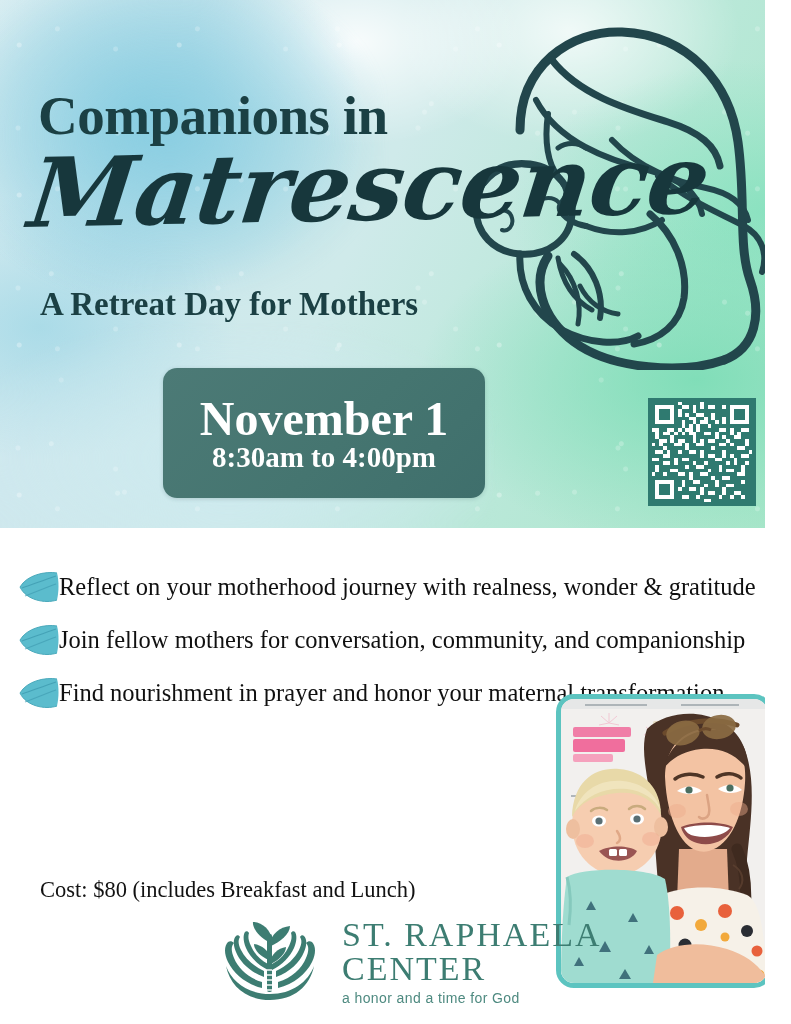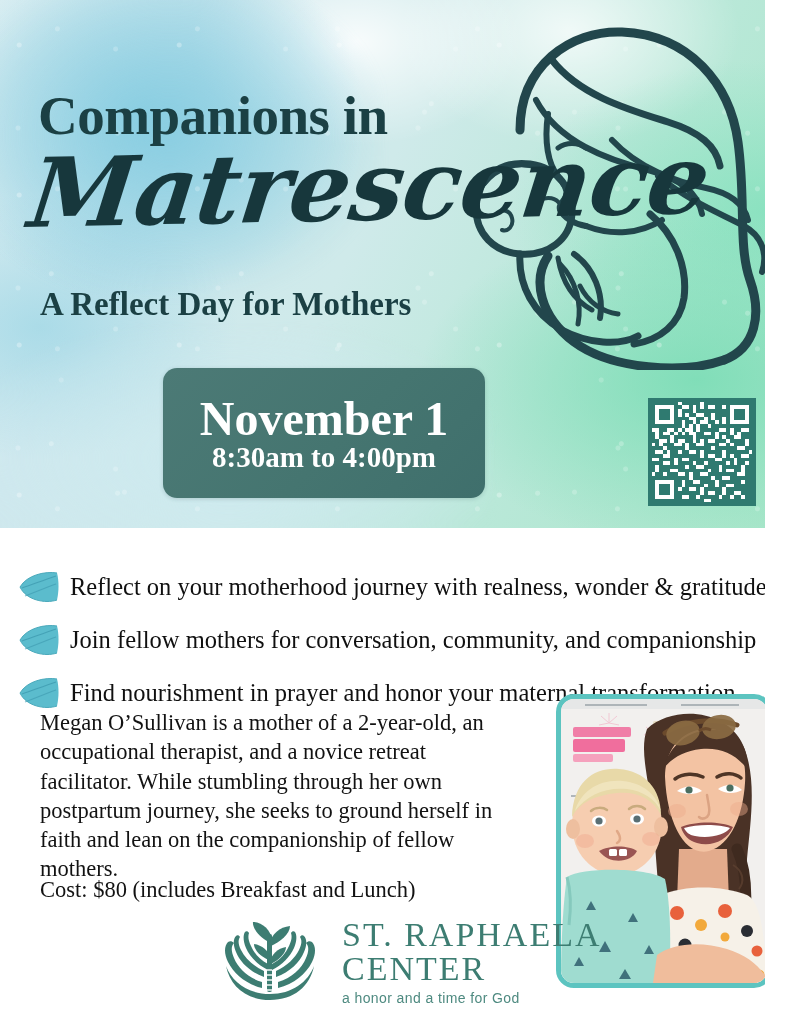--- a/index.html
+++ b/index.html
@@ -191,21 +191,20 @@
     height: 34px;
     margin-left: 17px;
     flex: 0 0 auto;
   }
   .bullet-text {
     font-family: "Liberation Serif", serif;
     font-size: 24.5px;
     color: #101010;
     line-height: 1.1;
     white-space: nowrap;
-    margin-left: 11px;
   }
 
   
   .bio {
     position: absolute;
     left: 40px;
     top: 180px;
     width: 470px;
     font-family: "Liberation Serif", serif;
     font-size: 22.5px;
@@ -320,21 +319,21 @@
       <path d="M78 182 C86 178 94 180 98 186" stroke-width="4"></path>
 
       <path d="M58 236 C56 268 72 296 100 312 C126 326 158 328 176 318" stroke-width="7"></path>
       <path d="M96 240 C100 264 112 282 130 292" stroke-width="5"></path>
       <path d="M118 268 C126 284 140 294 156 296" stroke-width="5"></path>
     </svg>
   </div>
 
   <div class="title-main">Companions in</div>
   <div class="title-script">Matrescence</div>
-  <div class="title-sub">A Reflect Day for Mothers</div>
+  <div class="title-sub">A Retreat Day for Mothers</div>
 
   <div class="date-box">
     <div class="date-line1">November 1</div>
     <div class="date-line2">8:30am to 4:00pm</div>
   </div>
 
   <div class="qr">
     <svg viewBox="0 0 29 29" width="108" height="108" shape-rendering="crispEdges">
       <rect x="0" y="0" width="29" height="29" fill="#2f7a70"></rect>
       <g fill="#ffffff">
@@ -510,21 +509,20 @@
             <path d="M40 3 C28 1 10 5 3 17 C9 30 28 34 40 30" fill="none" stroke="#4aa9bb" stroke-width="1"></path>
             <path d="M39 6 C27 10 14 15 5 18" fill="none" stroke="#3f9bb0" stroke-width="1.1" opacity="0.8"></path>
             <path d="M39 14 C28 18 16 23 8 26" fill="none" stroke="#3f9bb0" stroke-width="1.1" opacity="0.65"></path>
           </svg>
         </span>
         <span class="bullet-text">Find nourishment in prayer and honor your maternal transformation</span>
       </div>
 
     </div>
 
-    <div class="bio">Megan O’Sullivan is a mother of a 2-year-old, an occupational therapist, and a novice retreat facilitator. While stumbling through her own postpartum journey, she seeks to ground herself in faith and lean on the companionship of fellow mothers.</div>
     <div class="cost">Cost: $80 (includes Breakfast and Lunch)</div>
 
   </div>
 
   <div class="photo-frame">
     <div class="shot">
       <svg viewBox="0 0 206 284" width="206" height="284" preserveAspectRatio="xMidYMid slice">
 
         <rect x="0" y="0" width="206" height="284" fill="#f2f0ee"></rect>
         <g opacity="0.5" fill="#d9dde0">

